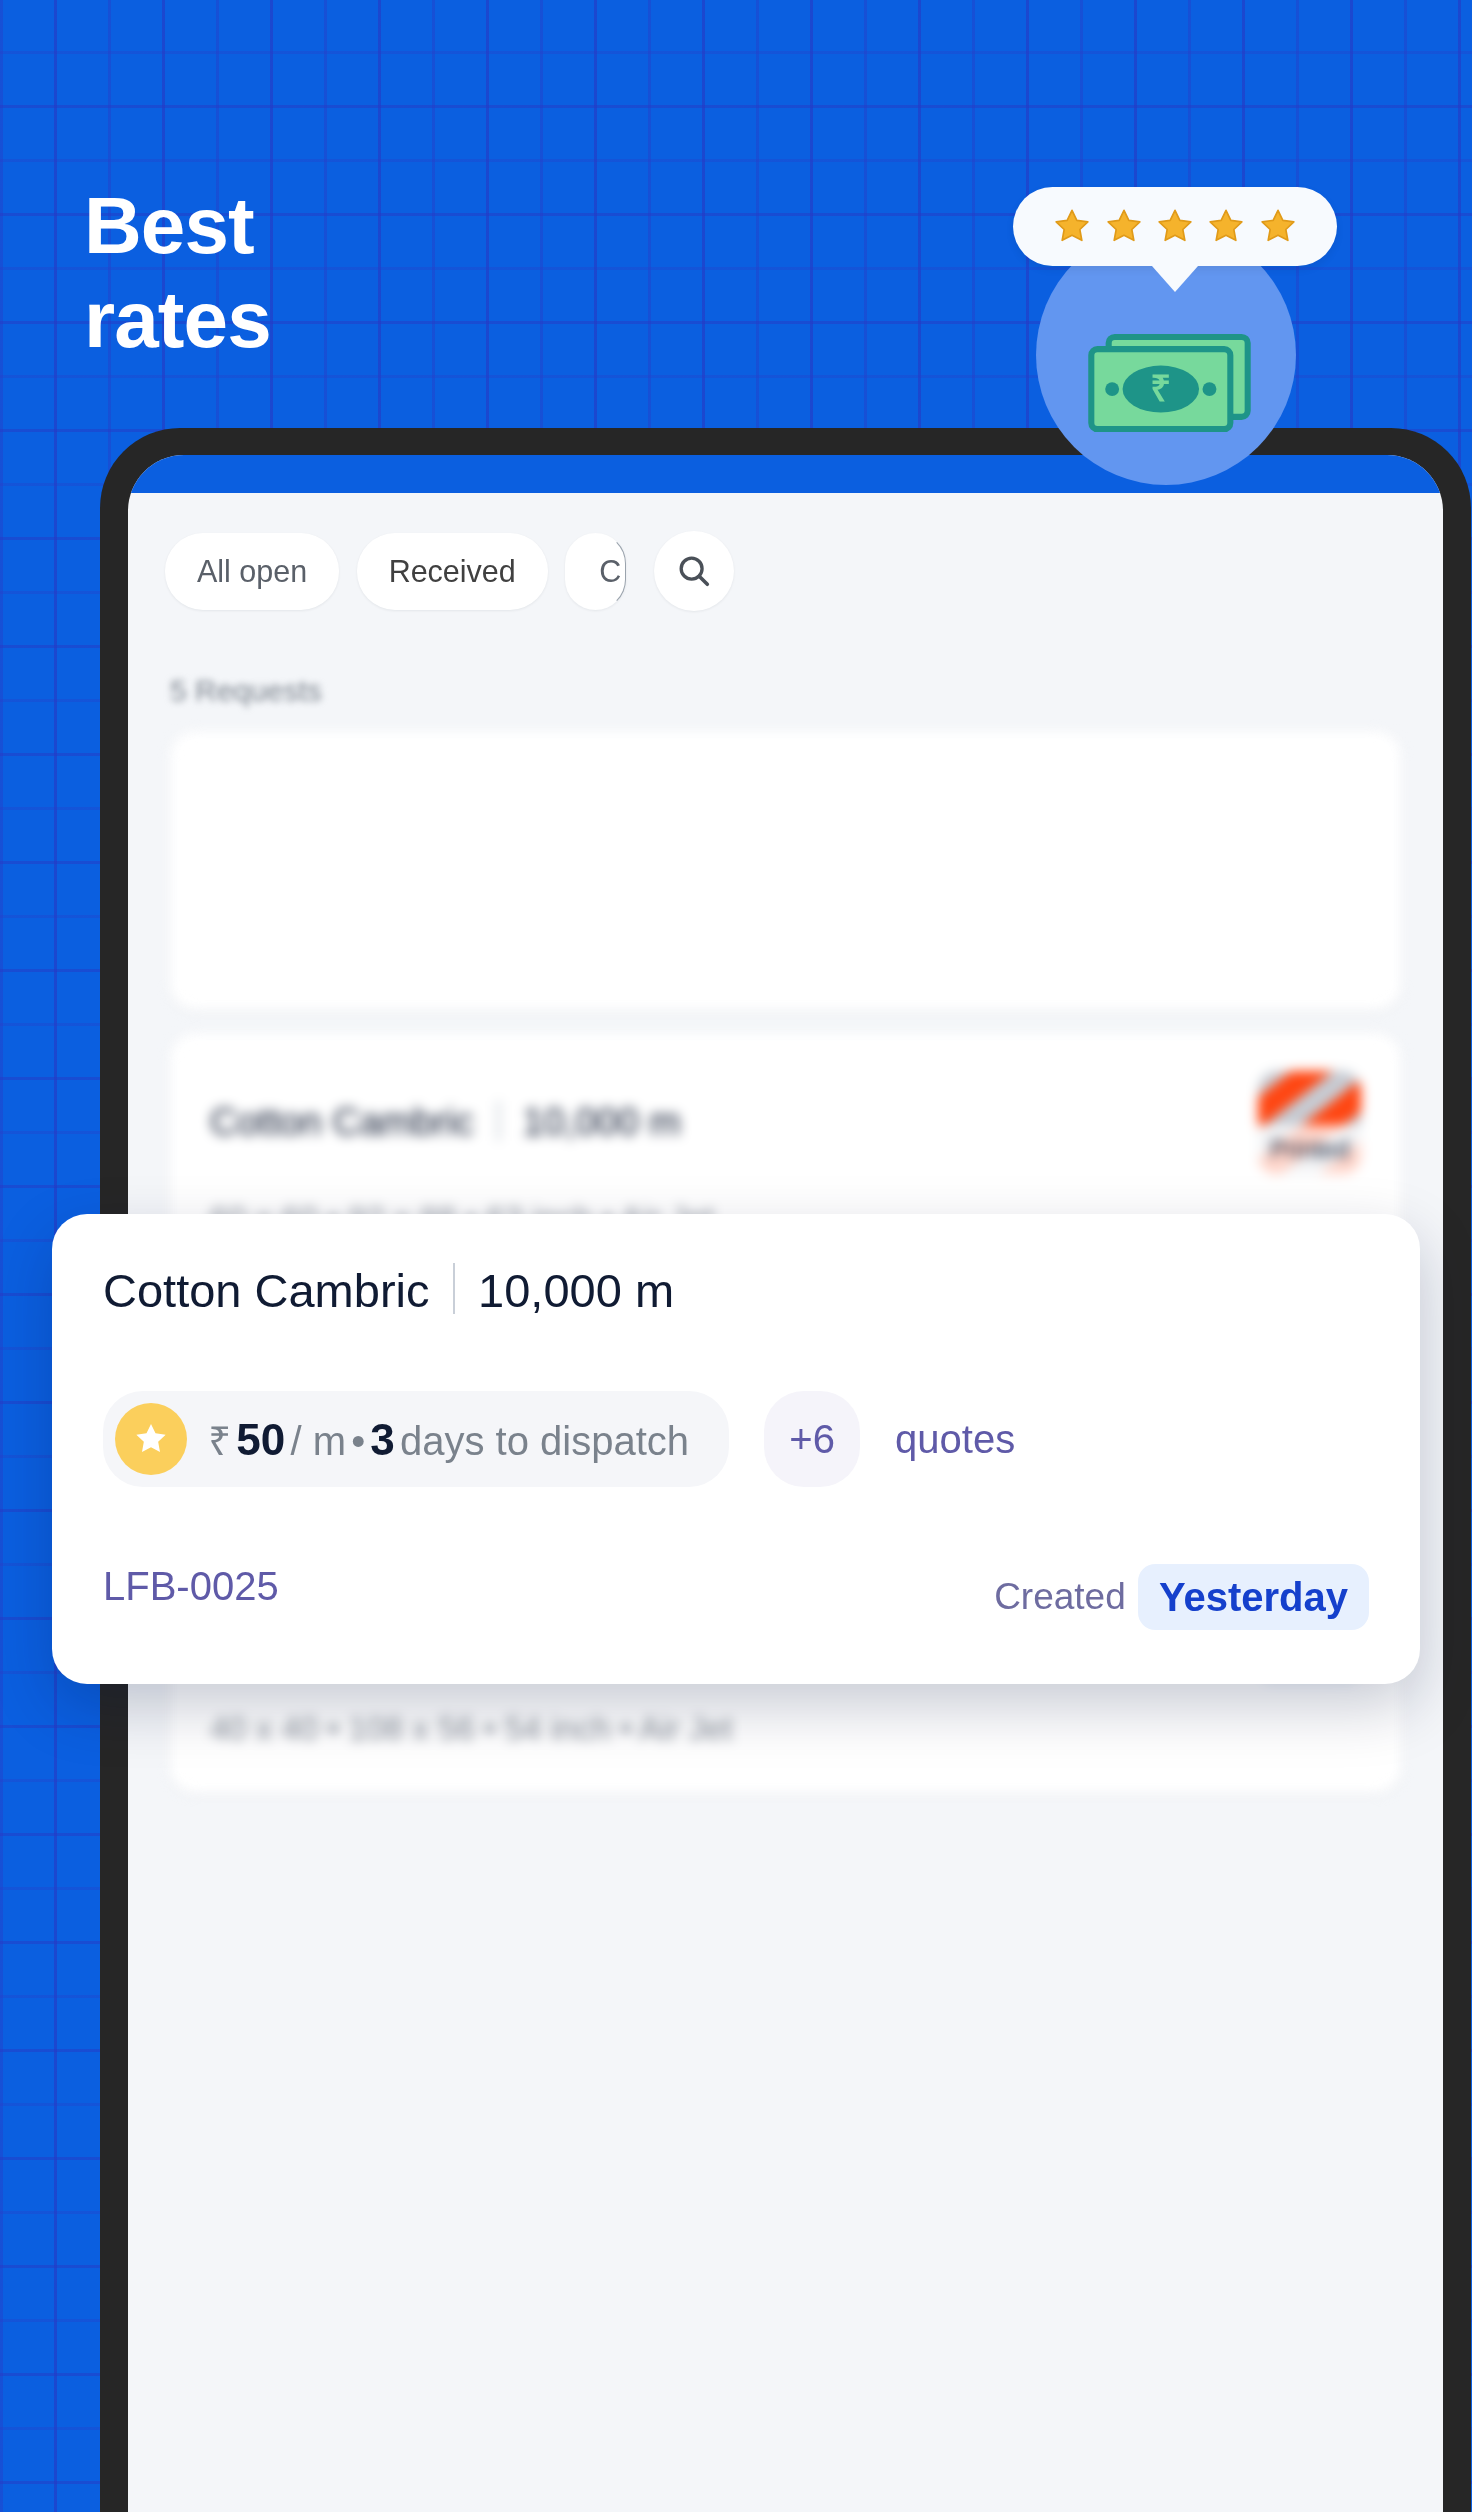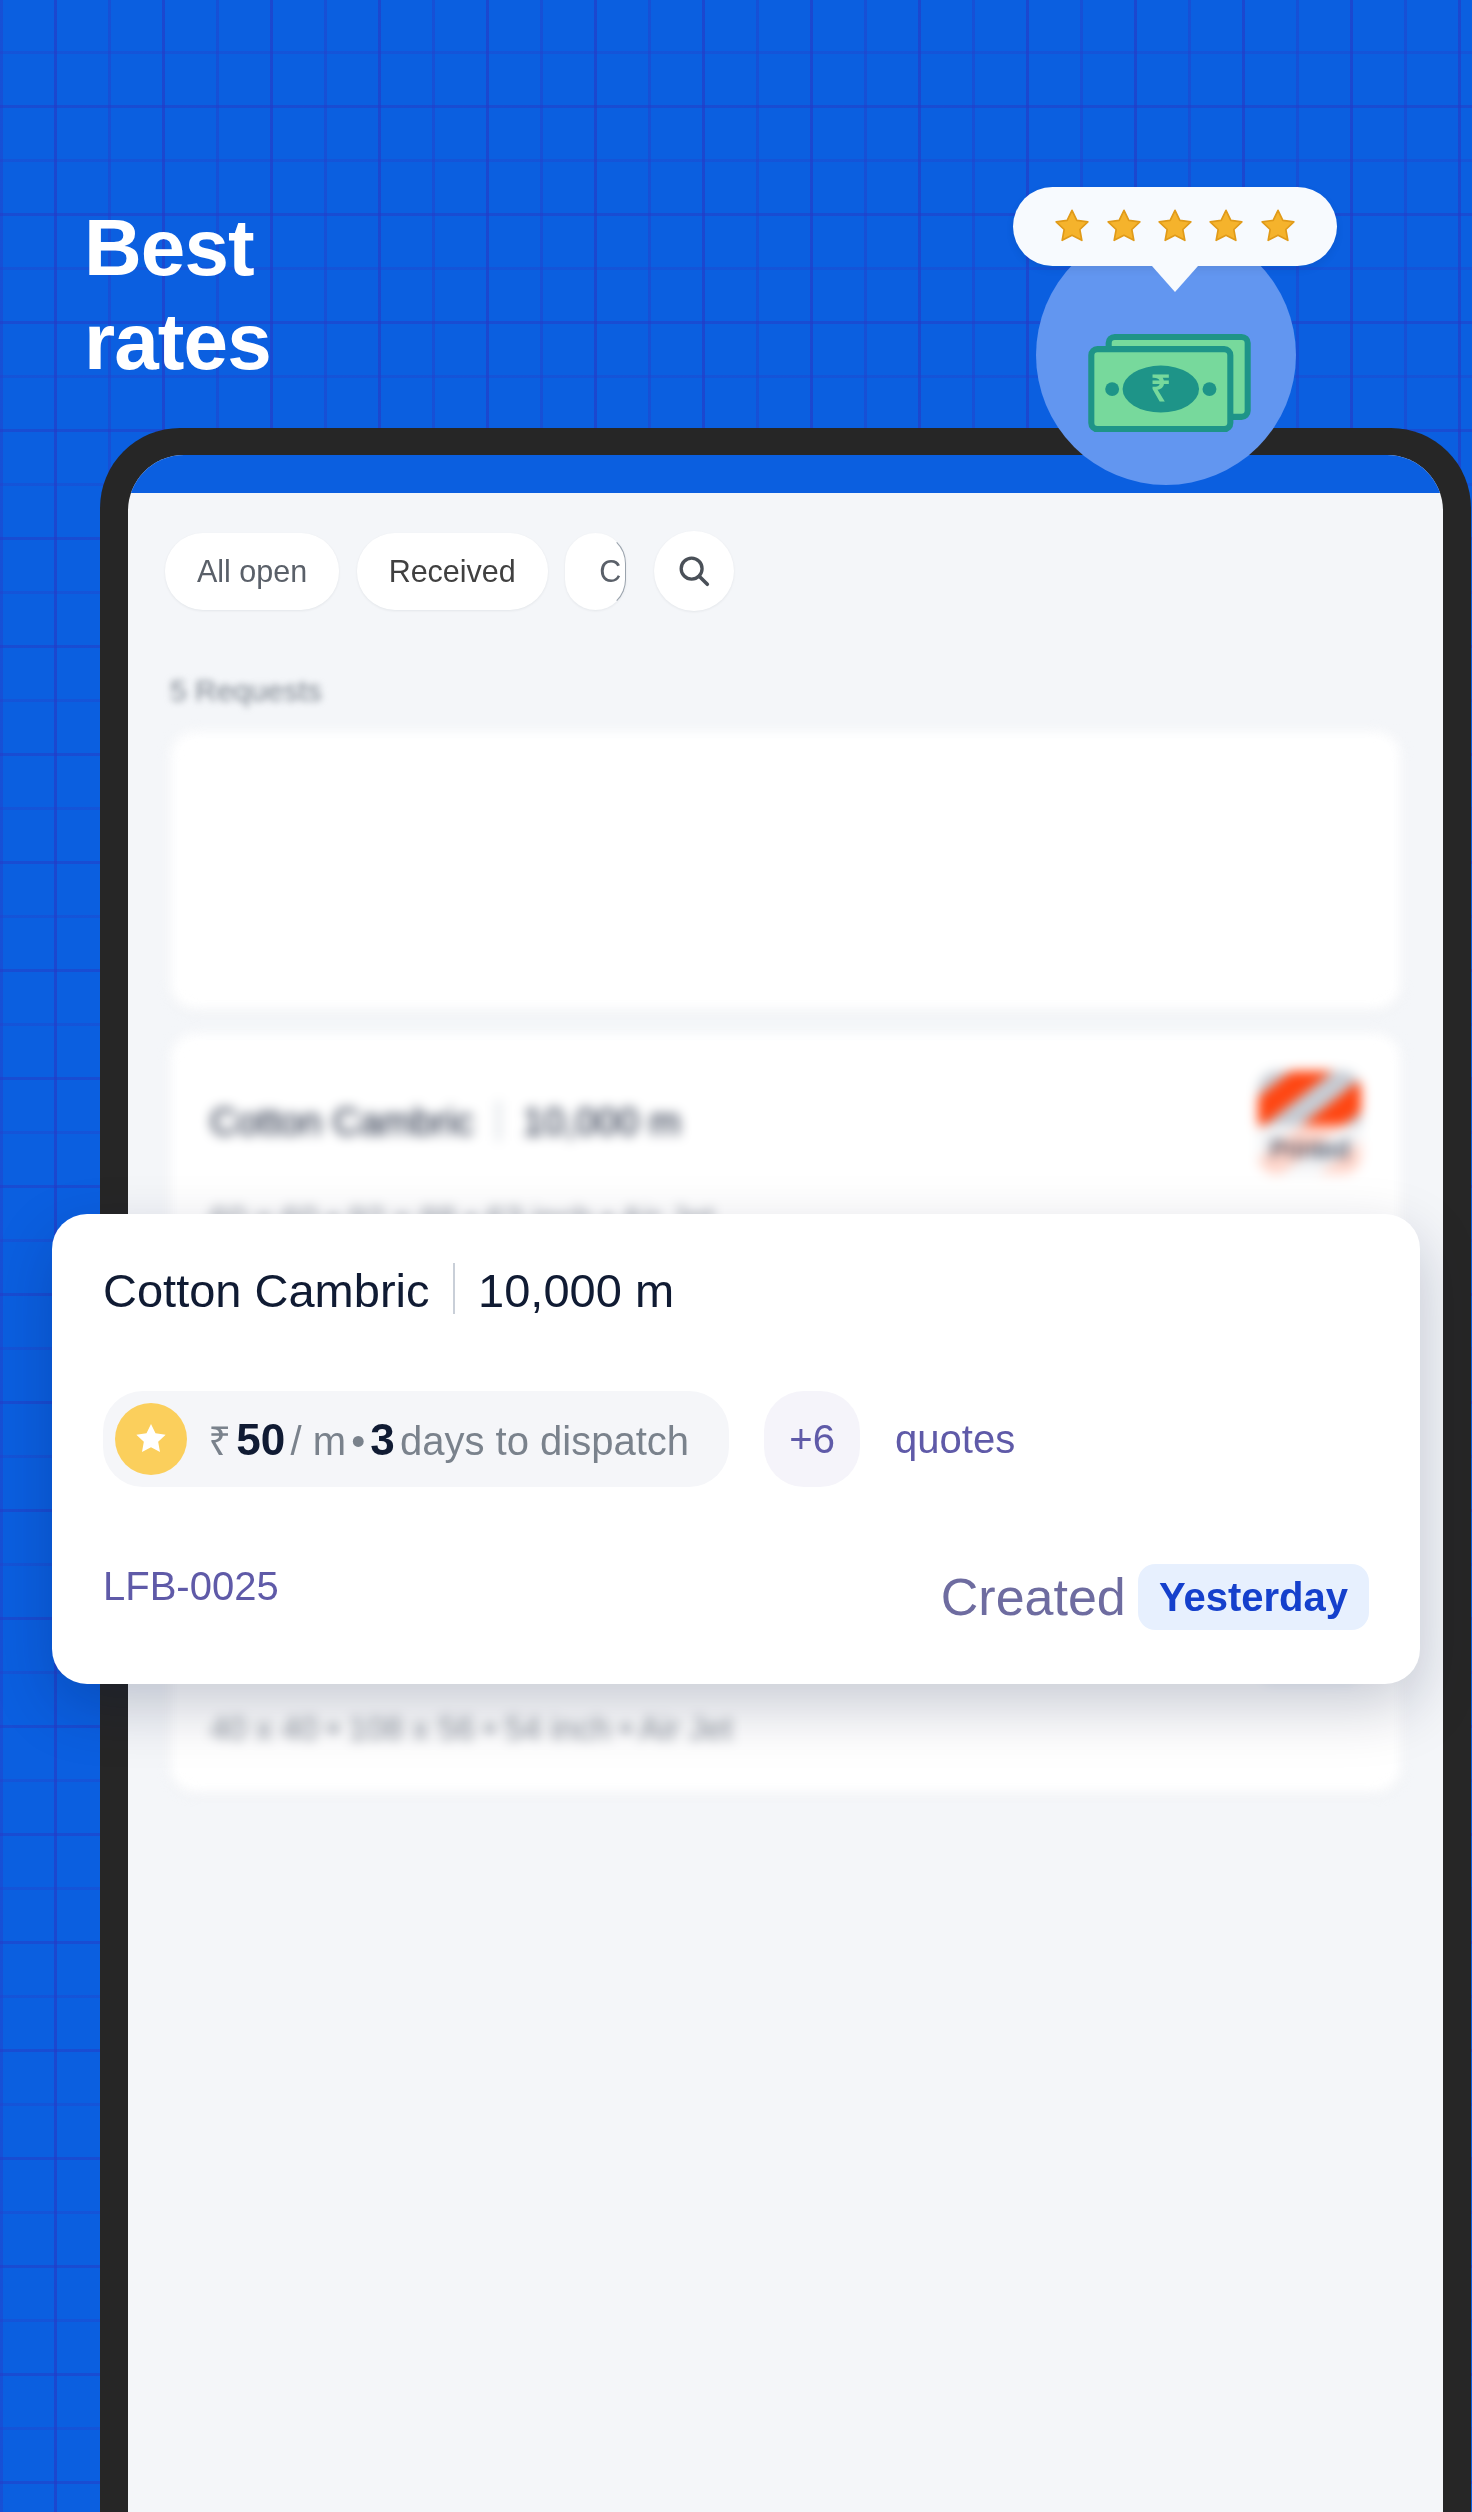--- a/index.html
+++ b/index.html
@@ -34,21 +34,21 @@
       repeating-linear-gradient(0deg,
         transparent 0px, transparent 27px,
         rgba(36,56,196,0.28) 27px, rgba(36,56,196,0.28) 30px,
         transparent 30px, transparent 108px);
     background-size:108px 54px, 54px 108px;
     background-position:27px 0px, 0px 27px;
   }
 
   
   #headline {
-    position:absolute; left:84px; top:208px;
+    position:absolute; left:84px; top:186px;
     color:#ffffff;
     font-size:80px;
     font-weight:bold;
     line-height:1.0;
     letter-spacing:-0.9px;
     z-index:6;
   }
   #headline .ln { display:block; margin-bottom:14px; }
 
   
@@ -214,21 +214,21 @@
   #featured-card .swatch-label{ height:61px; font-size:31px; }
   #featured-card .price-row{ margin-top:73px; gap:35px; }
   #featured-card .price-pill{ height:96px; padding:0 40px 0 12.2px; gap:21px; }
   #featured-card .star-badge{ width:72px; height:72px; }
   #featured-card .price-text{ font-size:40px; }
   #featured-card .price-text b{ font-size:44px; }
   #featured-card .quotes-pill{ height:96px; min-width:96px; font-size:40px; }
   #featured-card .quotes-label{ font-size:40px; }
   #featured-card .footer-row{ margin-top:77px; }
   #featured-card .ref-id{ font-size:40px; }
-  #featured-card .created-label{ font-size:52px; }
+  #featured-card .created-label{ font-size:37px; }
   #featured-card .created-value{ font-size:40px; padding:10.5px 21px; border-radius:17.4px; }
 </style>
 </head>
 <body>
 
 <div id="bg-pattern"></div>
 
 <div id="headline">
   <span class="ln">Best</span>
   <span class="ln">rates</span>

